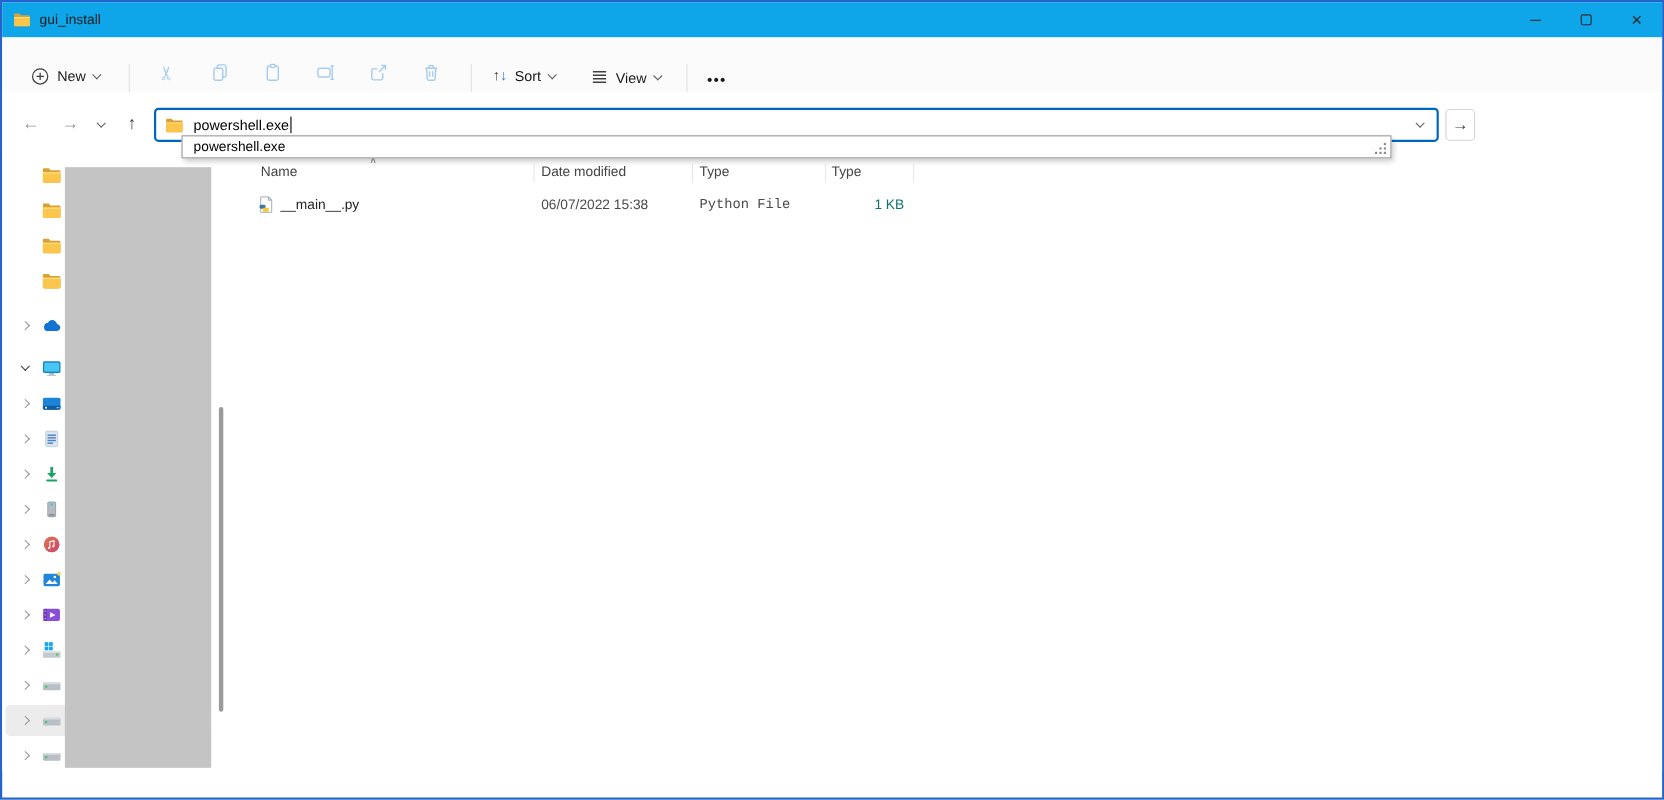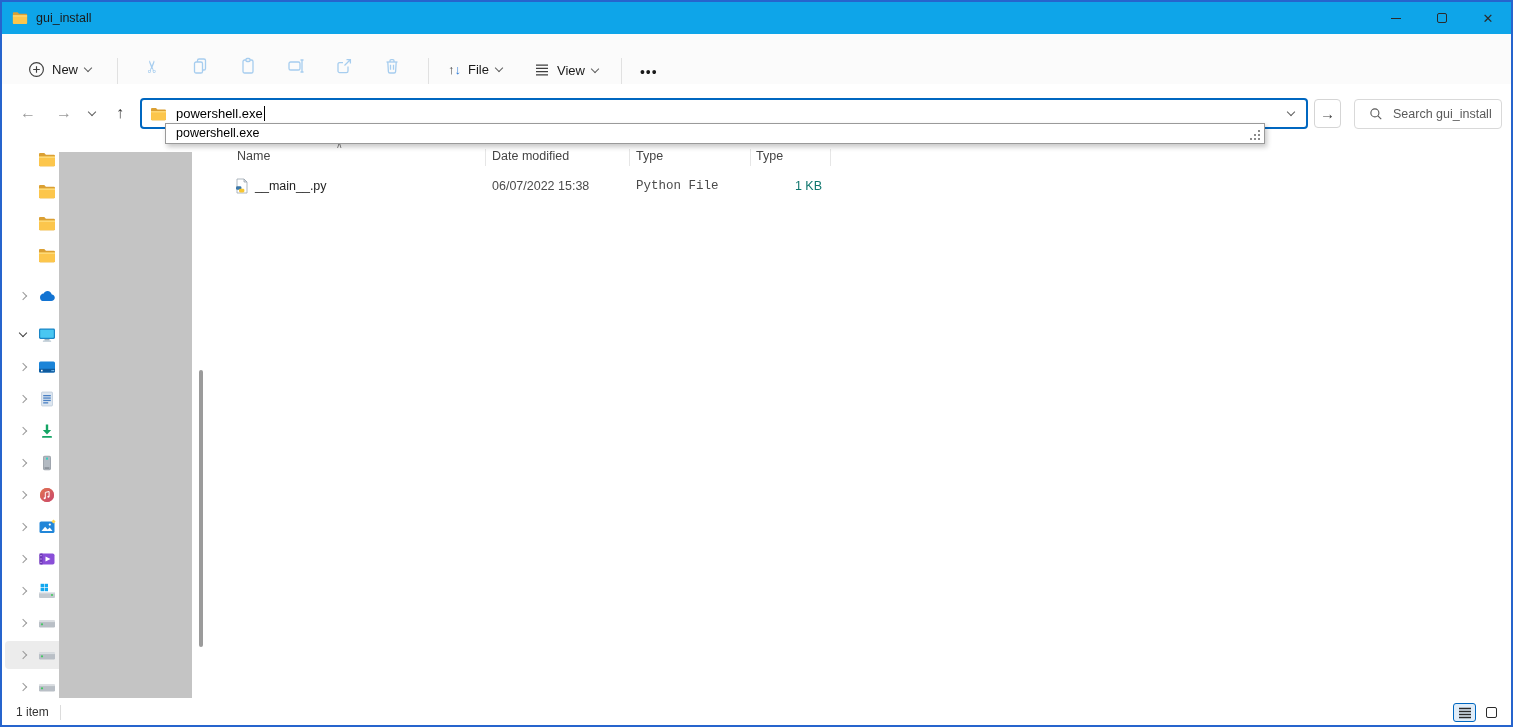--- a/index.html
+++ b/index.html
@@ -170,21 +170,21 @@
             <path d="M3.5 5h11" stroke="#a6cdef" stroke-width="1.3"></path>
             <path d="M7 5V3.7A1.1 1.1 0 0 1 8.1 2.6h1.8A1.1 1.1 0 0 1 11 3.7V5" fill="none" stroke="#a6cdef" stroke-width="1.3"></path>
             <path d="M4.8 5l.6 9.6a1.5 1.5 0 0 0 1.5 1.4h4.2a1.5 1.5 0 0 0 1.5-1.4L13.2 5" fill="none" stroke="#a6cdef" stroke-width="1.3"></path>
             <path d="M7.5 7.8v5M10.5 7.8v5" stroke="#a6cdef" stroke-width="1.3"></path>
           </svg>
       </div>
     </div>
     <div class="vdiv" style="margin:0 10px 0 12px"></div>
     <div class="cmd-drop">
       <span class="sort-glyph"><span style="color:#3f3f3f">↑</span><span style="color:#2f7cd6">↓</span></span>
-      <span class="label">File</span>
+      <span class="label">Sort</span>
       <span class="chev"></span>
     </div>
     <div class="cmd-drop" style="margin-left:14px">
       <svg width="16" height="16" viewBox="0 0 16 16">
           <path d="M2 3.2h12M2 6.4h12M2 9.6h12M2 12.8h12" stroke="#3f3f3f" stroke-width="1.2"></path>
         </svg>
       <span class="label">View</span>
       <span class="chev"></span>
     </div>
     <div class="vdiv" style="margin:0 8px 0 14px"></div>
@@ -213,27 +213,20 @@
             <path d="M1 4.6h16v1.1H1z" fill="#ffe28a"></path>
           </svg>
       </span>
       <span class="addr-text">powershell.exe</span>
         <span class="caret"></span>
       <span class="addr-chev chev"></span>
     </div>
     <div class="go-btn">
         <span>→</span>
       </div>
-    <div class="searchbox">
-      <svg width="14" height="14" viewBox="0 0 15 15">
-          <circle cx="6.3" cy="6.3" r="4.3" fill="none" stroke="#5a5a5a" stroke-width="1.2"></circle>
-          <path d="M9.5 9.5l3.6 3.6" stroke="#5a5a5a" stroke-width="1.2"></path>
-        </svg>
-      <span class="ph">Search gui_install</span>
-    </div>
   </div>
 
   <div class="dropdown">
     <div class="item">powershell.exe</div>
     <span class="grip"></span>
   </div>
 
   <div class="bodyarea">
 
     <div class="sidebar">
@@ -463,28 +456,14 @@
             </svg>
         </span>
         <span class="fname">__main__.py</span>
         <span class="fdate">06/07/2022 15:38</span>
         <span class="ftype">Python File</span>
         <span class="fsize">1 KB</span>
       </div>
     </div>
   </div>
 
-  <div class="statusbar">
-    <span class="count">1 item</span>
-    <span class="sdiv"></span>
-    <div class="view-toggles">
-      <div class="vt-btn active">
-        <svg width="14" height="12" viewBox="0 0 14 12">
-            <path d="M1 1.5h12M1 4.5h12M1 7.5h12M1 10.5h12" stroke="#2b2b2b" stroke-width="1.3"></path>
-          </svg>
-      </div>
-      <div class="vt-btn">
-        <span class="sq-glyph"></span>
-      </div>
-    </div>
-  </div>
 
 </div>
 
 </body></html>

